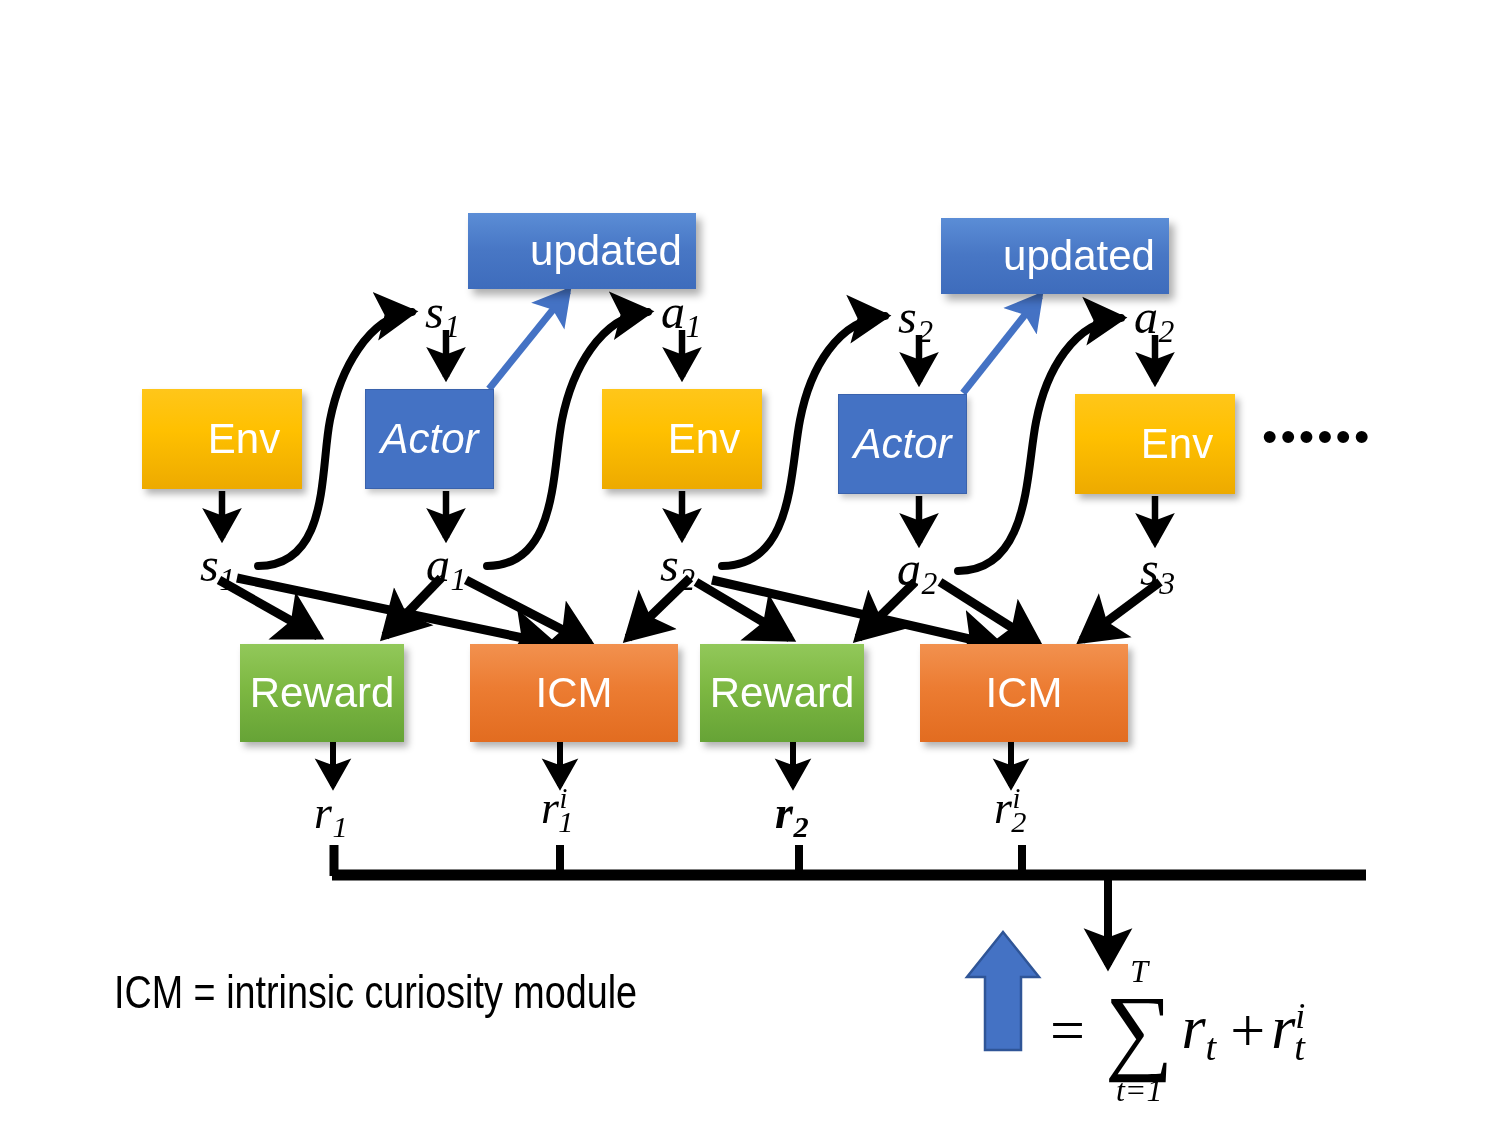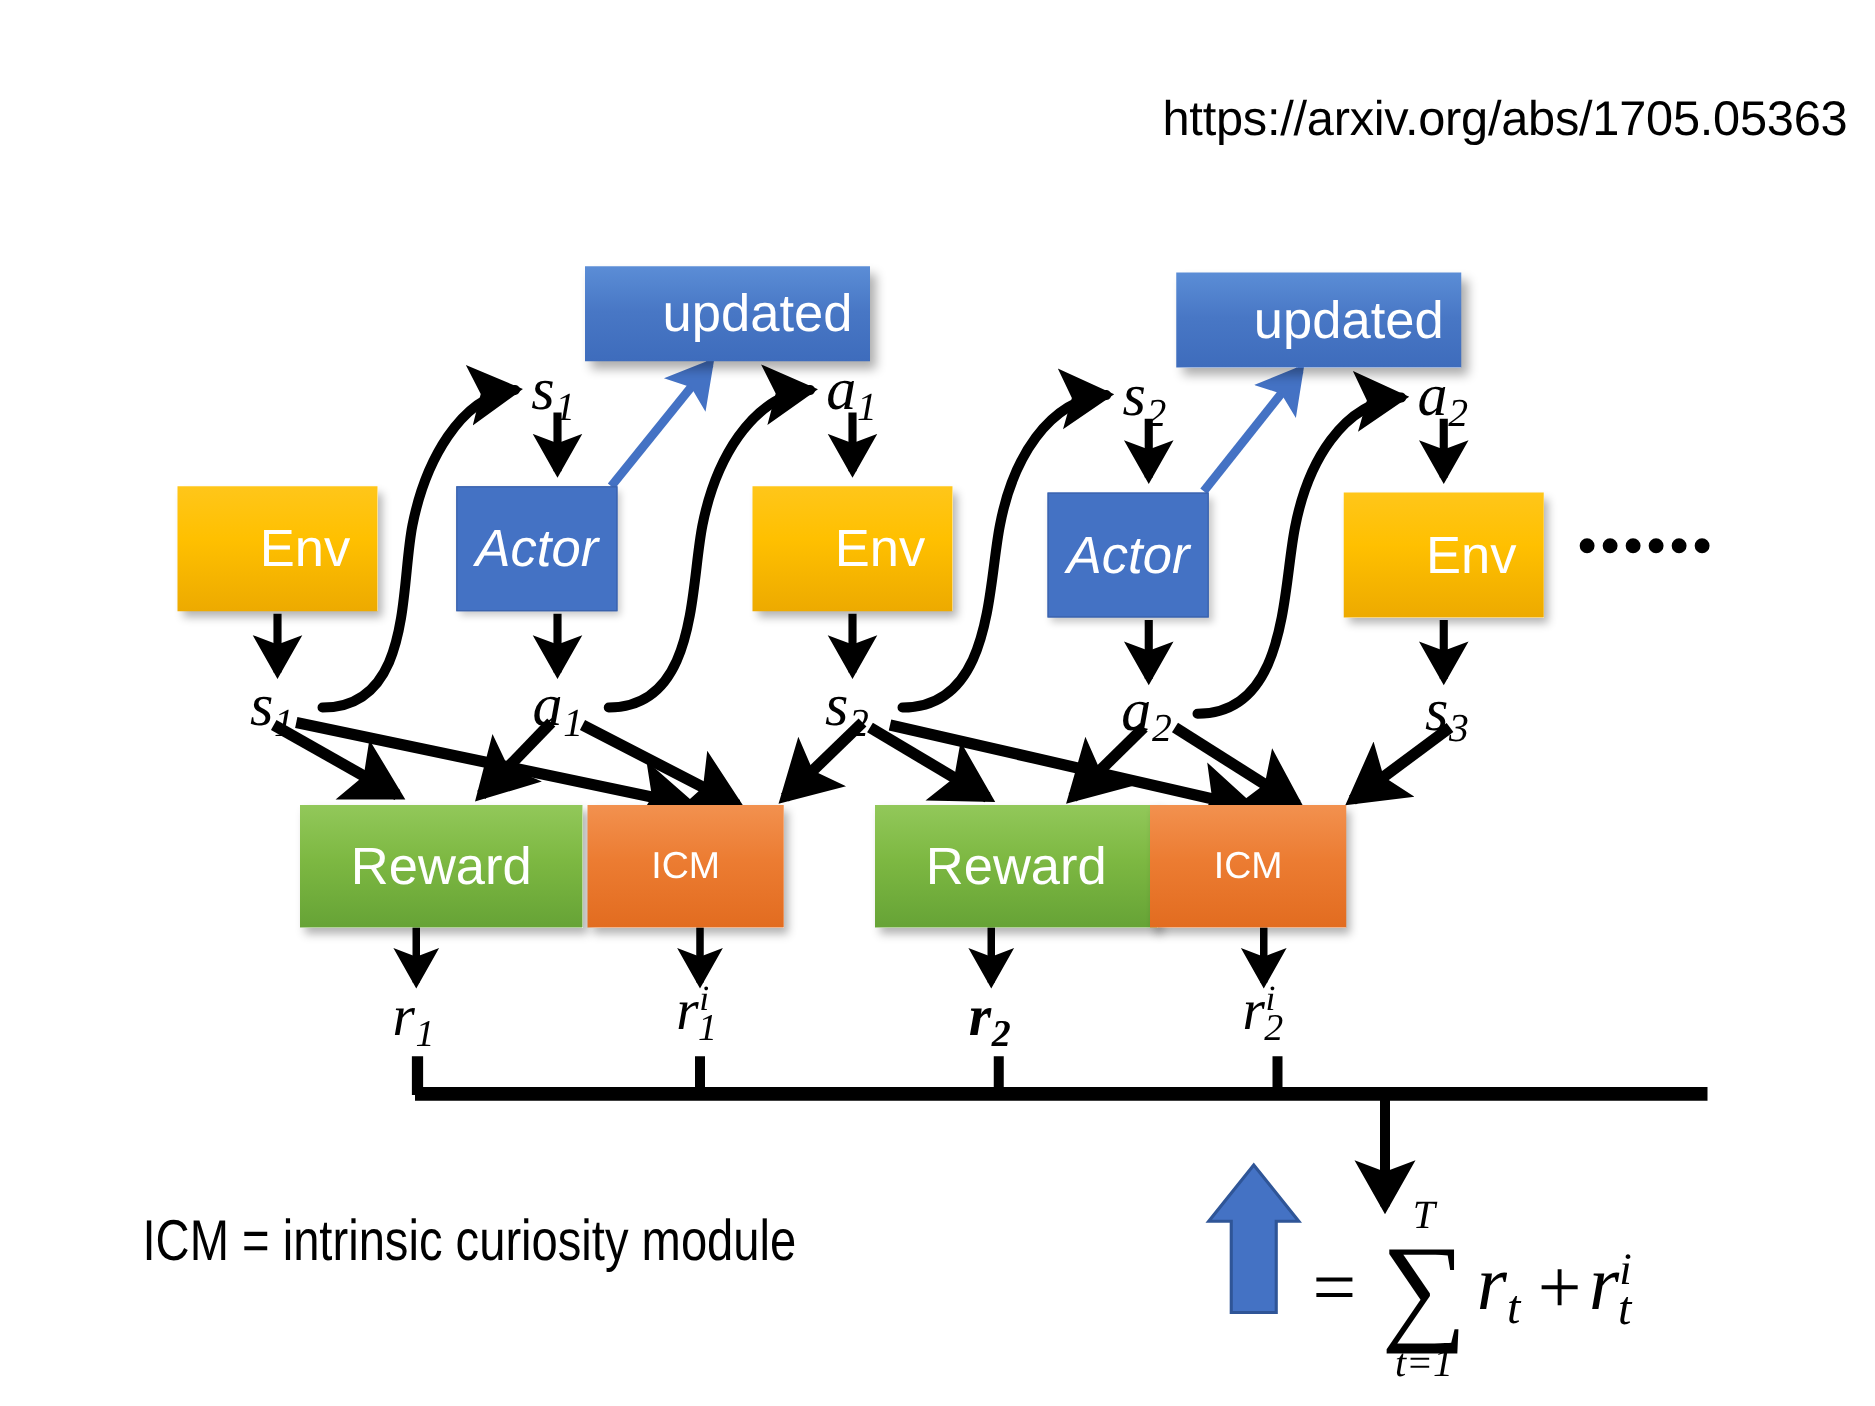--- a/index.html
+++ b/index.html
@@ -91,30 +91,30 @@
   }
   .node.updated {
     width: 228px;
     height: 76px;
     font-size: 42px;
     background: linear-gradient(to bottom, #5B8DD6 0%, #4877C5 48%, #3E6CBC 100%);
     box-shadow: 5px 6px 8px rgba(0,0,0,0.32);
     padding-left: 48px;
   }
   .node.reward {
-    width: 226px;
+    width: 164px;
     height: 98px;
     font-size: 42px;
     background: linear-gradient(to bottom, #92C85A 0%, #7DB842 45%, #66A336 100%);
     box-shadow: 4px 5px 7px rgba(0,0,0,0.30);
   }
   .node.icm {
-    width: 157px;
+    width: 208px;
     height: 98px;
-    font-size: 30px;
+    font-size: 42px;
     background: linear-gradient(to bottom, #F2914F 0%, #EC7C32 45%, #E26C20 100%);
     box-shadow: 4px 5px 7px rgba(0,0,0,0.30);
   }
 
   
   .mlabel {
     position: absolute;
     font-family: "Liberation Serif", serif;
     font-style: italic;
     color: #000000;
@@ -264,21 +264,20 @@
 
     <g stroke="#000000" stroke-width="8" fill="none" marker-end="url(#ah-blk)">
       <line x1="1108" y1="876" x2="1108" y2="965"></line>
     </g>
 
     <g>
       <path d="M 1003,932 L 1039,977 L 1021,977 L 1021,1050 L 985,1050 L 985,977 L 967,977 Z" fill="#4472C4" stroke="#2F5597" stroke-width="2.5" stroke-linejoin="miter"></path>
     </g>
   </svg>
 
-  <div class="url-link">https://arxiv.org/abs/1705.05363</div>
 
 
   <div class="node updated" style="left:468px; top:213px;">updated</div>
   <div class="node updated" style="left:941px; top:218px;">updated</div>
 
   <div class="mlabel var-big" style="left:425px; top:288px;">
     <span>s</span><span class="sub">1</span>
   </div>
   <div class="mlabel var-big" style="left:661px; top:288px;">
     <span>a</span><span class="sub">1</span>

